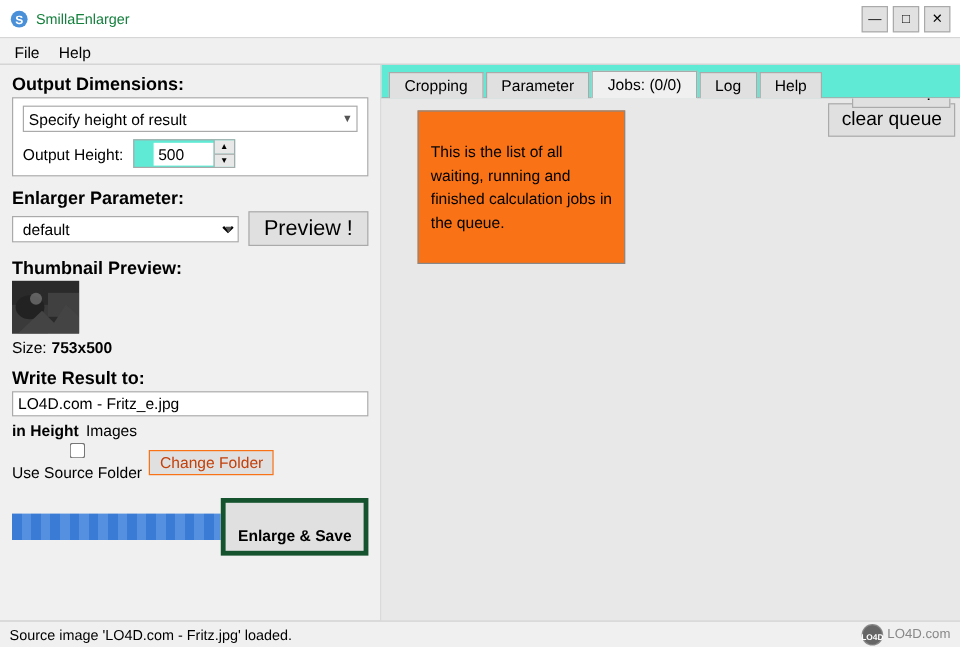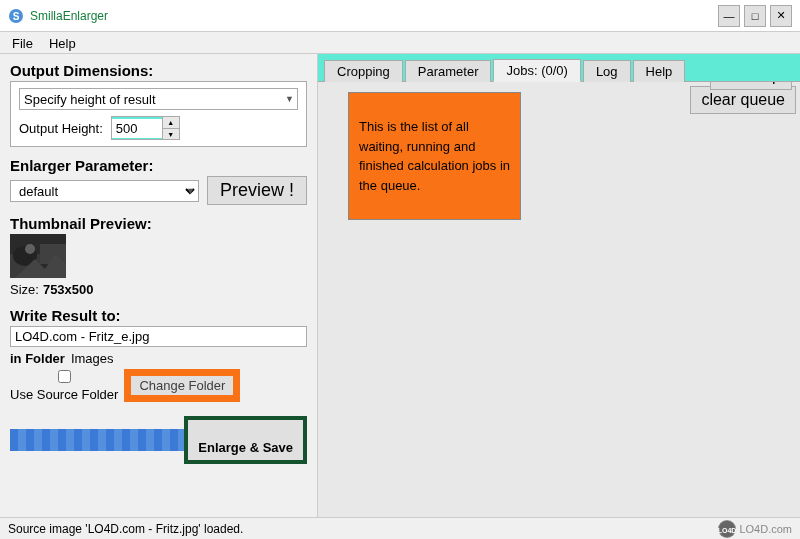--- a/index.html
+++ b/index.html
@@ -142,20 +142,21 @@
       margin-top: 6px;
     }
     .output-height-label {
       font-size: 13px;
     }
     .spinner-wrap {
       display: flex;
       align-items: center;
       border: 1px solid #aaa;
       background: #5eead4;
+      padding-left: 16px;
     }
     .spinner-input {
       border: none;
       outline: none;
       width: 50px;
       padding: 2px 4px;
       font-size: 13px;
       text-align: left;
     }
     .spinner-buttons {
@@ -270,24 +271,24 @@
     .checkbox-wrap {
       display: flex;
       align-items: center;
       gap: 4px;
       font-size: 13px;
       flex-direction: column;
     }
     .change-folder-btn {
       padding: 2px 8px;
       background: #e0e0e0;
-      border: 7px solid #f97316;
-      cursor: pointer;
-      font-size: 13px;
-      color: #404040;
+      border: 1px solid #f97316;
+      cursor: pointer;
+      font-size: 13px;
+      color: #c2410c;
     }
 
     .enlarge-save-row {
       display: flex;
       align-items: center;
     }
     .progress-bar {
       flex: 1;
       height: 22px;
       background: repeating-linear-gradient(
@@ -496,21 +497,21 @@
       <div class="size-row">
         <span class="size-label">Size:</span>
         <span class="size-value">753x500</span>
       </div>
     </div>
 
     <div class="write-result-section">
       <div class="section-title">Write Result to:</div>
       <input class="filename-input" type="text" value="LO4D.com - Fritz_e.jpg" style="">
       <div class="folder-row">
-        <span class="folder-label">in Folder</span>
+        <span class="folder-label">in Height</span>
         <span class="folder-name">Images</span>
       </div>
       <div class="source-folder-row">
         <div class="checkbox-wrap">
           <input type="checkbox" style="">
           <span>Use Source Folder</span>
         </div>
         <button class="change-folder-btn">Change Folder</button>
       </div>
     </div>

